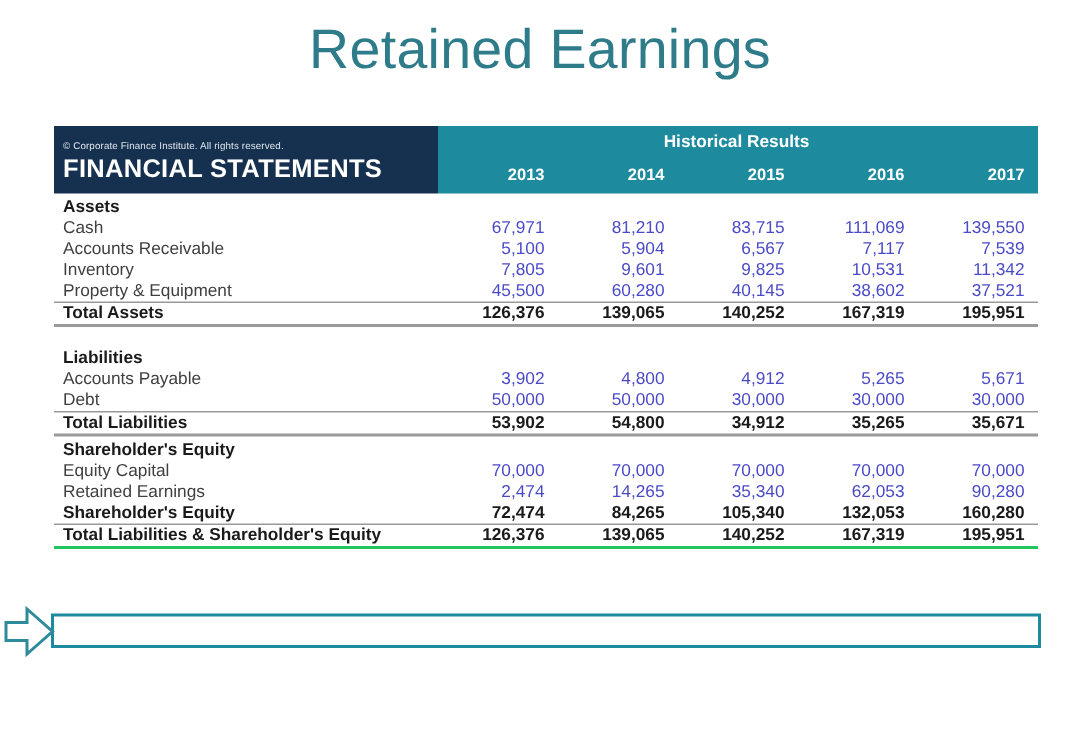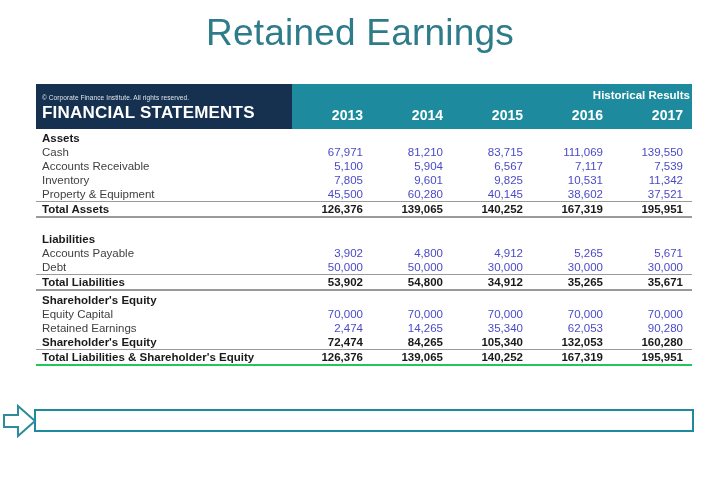--- a/index.html
+++ b/index.html
@@ -46,38 +46,38 @@
     padding:4px 6px 1px 6px;
     vertical-align:bottom;
     letter-spacing:0.1px;
     white-space:nowrap;
   }
   .hdr-hist-cell {
     background:#1e8a9e;
     color:#ffffff;
     font-size:11.5px;
     font-weight:bold;
-    text-align:right;
+    text-align:center;
     padding:5px 2px 1px 0;
     vertical-align:bottom;
   }
   .hdr-name-cell {
     background:#16304f;
     color:#ffffff;
     font-size:17px;
     font-weight:bold;
     letter-spacing:0.2px;
     padding:1px 6px 6px 6px;
     vertical-align:bottom;
     white-space:nowrap;
   }
   .hdr-year-cell {
     background:#1e8a9e;
     color:#ffffff;
-    font-size:14px;
+    font-size:11px;
     font-weight:bold;
     text-align:right;
     padding:1px 9px 6px 0;
     vertical-align:bottom;
   }
 
   
   td.lbl { padding:1px 4px 1px 6px; text-align:left; white-space:nowrap; }
   td.val { padding:1px 9px 1px 0; text-align:right; white-space:nowrap; }
 

